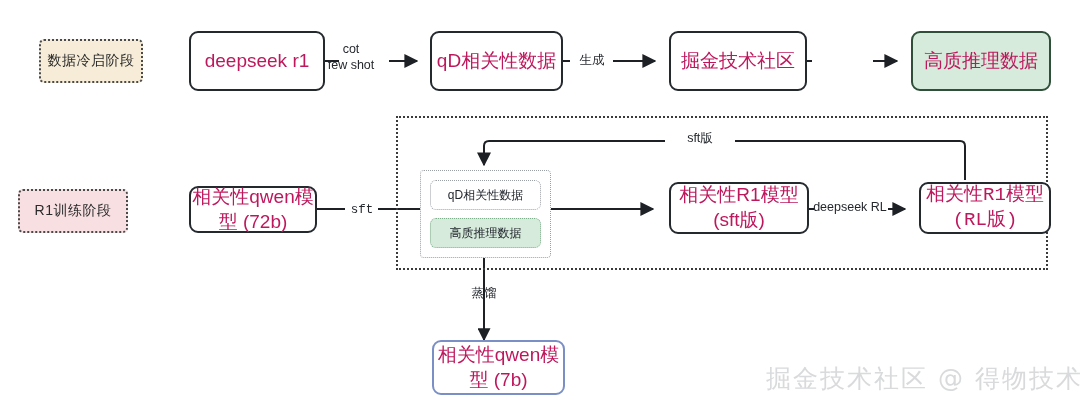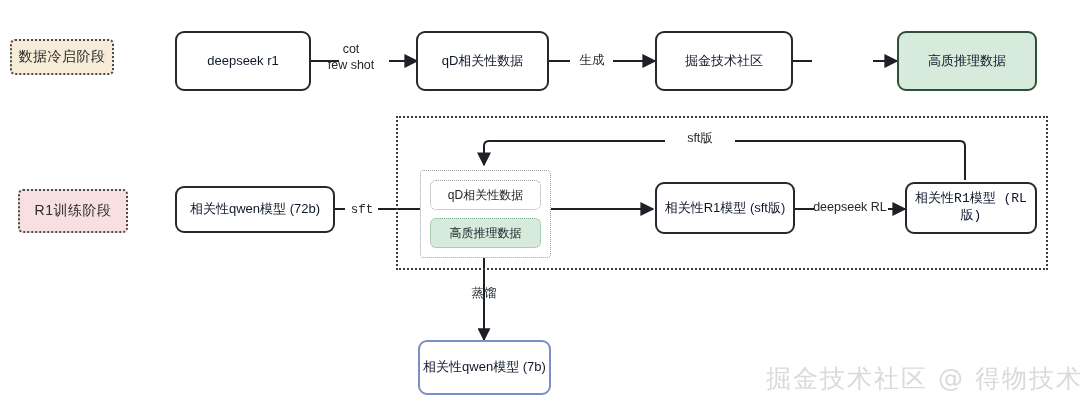--- a/index.html
+++ b/index.html
@@ -29,47 +29,48 @@
     display: flex;
     align-items: center;
     justify-content: center;
     border-radius: 5px;
     font-size: 14px;
     letter-spacing: 0.5px;
     color: #2b2b2b;
     box-sizing: border-box;
   }
   .stage-cold {
-    left: 10px; top: 39px;
-    width: 104px; height: 36px;
+    left: 39px; top: 39px;
+    width: 104px; height: 44px;
     background: #f6ecd8;
     border: 2px dotted #4a4a4a;
   }
   .stage-r1 {
     left: 18px; top: 189px;
     width: 110px; height: 44px;
     background: #f8dfe2;
     border: 2px dotted #4a4a4a;
     text-align: center;
   }
 
   
   .node {
     position: absolute;
     display: flex;
     align-items: center;
     justify-content: center;
     box-sizing: border-box;
     text-align: center;
-    font-size: 13px;
-    color: #0f172a;
+    font-size: 19px;
+    color: #be185d;
     background: #ffffff;
     border: 2px solid #24292e;
     border-radius: 9px;
     line-height: 1.3;
+    margin-left: 14px;
   }
   .node.green {
     background: #d6ebdb;
     border-color: #2f4f39;
   }
   .node.blue-outline {
     border: 2px solid #7b8fc7;
     border-radius: 9px;
   }
 
@@ -183,21 +184,21 @@
 
 
   <div class="dotted-container" style="left:396px; top:116px; width:652px; height:154px;"></div>
 
   <div class="dotted-group" style="left:420px; top:170px; width:131px; height:88px;"></div>
 
   <div class="sub-node" style="left:430px; top:180px; width:111px; height:30px;">qD相关性数据</div>
 
   <div class="sub-node green" style="left:430px; top:218px; width:111px; height:30px;">高质推理数据</div>
 
-  <div class="node" style="left:175px; top:186px; width:160px; height:47px;">相关性qwen模型 (72b)</div>
+  <div class="node" style="left:175px; top:186px; width:128px; height:47px;">相关性qwen模型 (72b)</div>
 
   <div class="node" style="left:655px; top:182px; width:140px; height:52px;">相关性R1模型 (sft版)</div>
 
   <div class="node" style="left:905px; top:182px; width:132px; height:52px;font-family:Liberation Mono, monospace;">相关性R1模型 (RL版)</div>
 
   <div class="edge-label" style="left:345px; top:203px; width:34px;font-family:Liberation Mono, monospace;">sft</div>
 
   <div class="edge-label" style="left:810px; top:200px; width:80px;">deepseek RL</div>
 
   <div class="edge-label" style="left:665px; top:131px; width:70px; background:#ffffff;">sft版</div>

